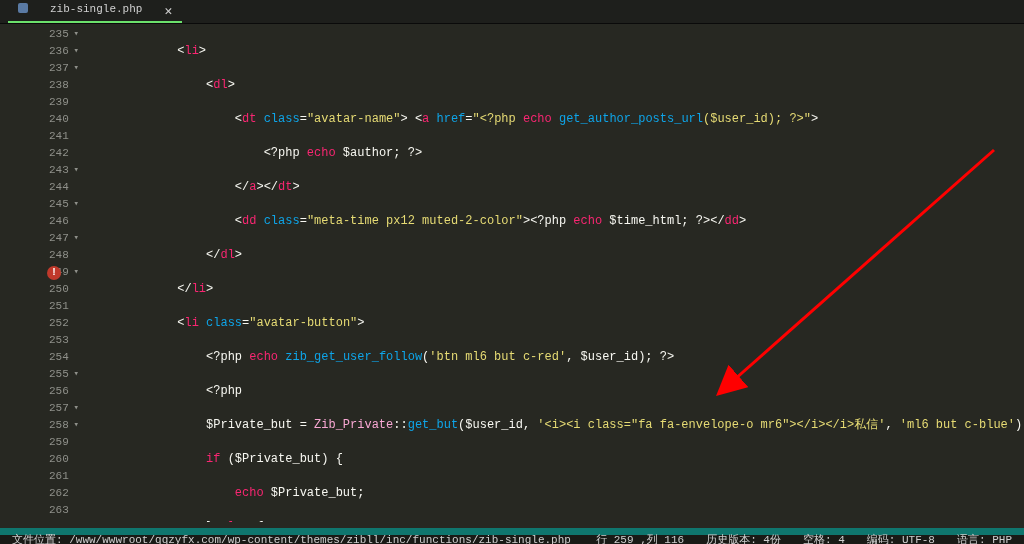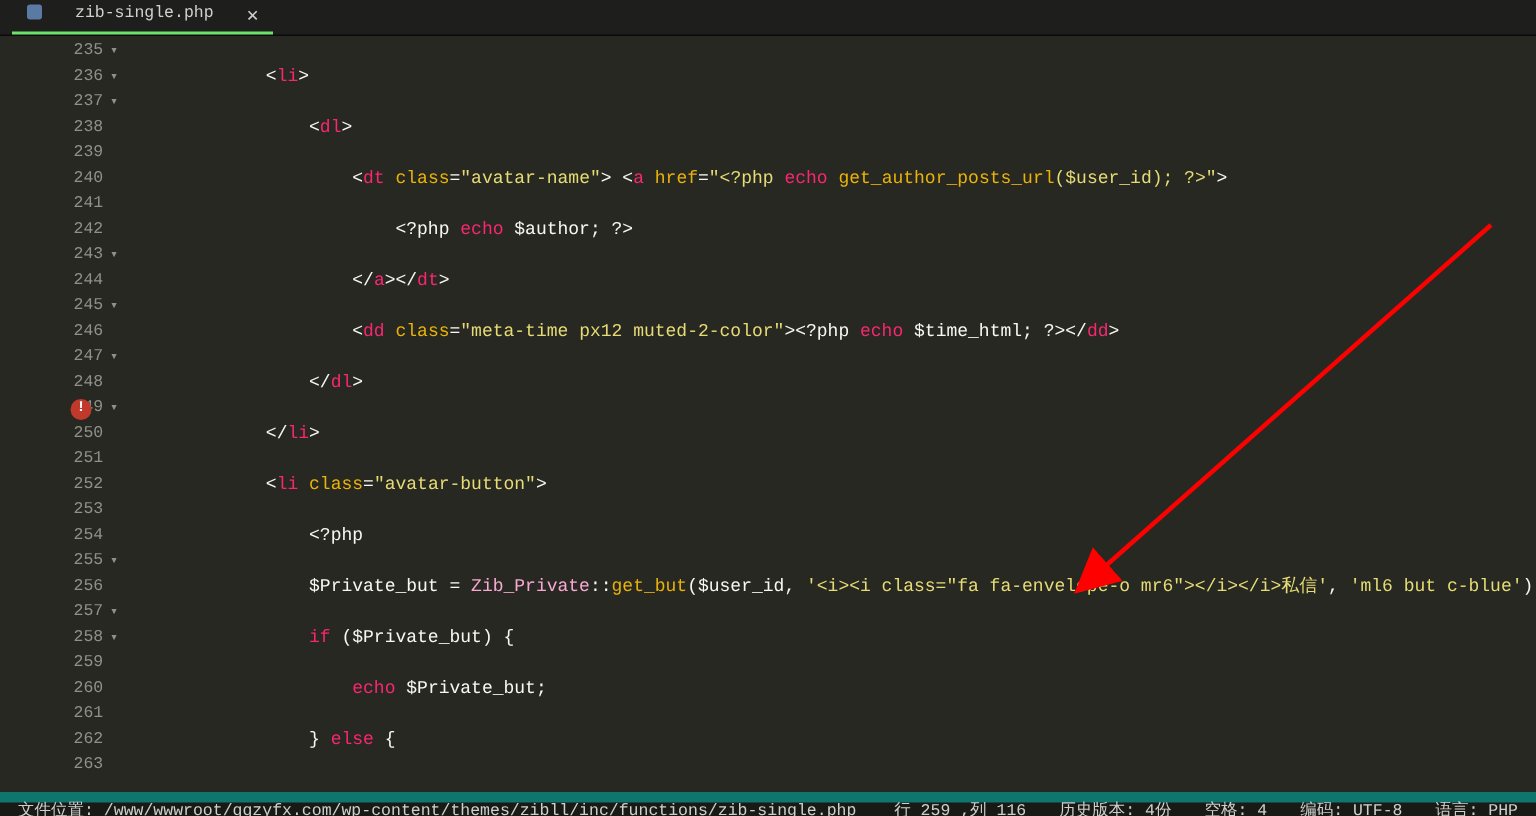--- a/index.html
+++ b/index.html
@@ -16,21 +16,21 @@
 .gutter-line { height: 17px; display: flex; justify-content: flex-end; align-items: center; gap: 2px; position: relative; margin-left: 45px; }
 .fold-marker { color: #8f908a; font-size: 9px; width: 8px; display: inline-block; }
 .err-dot { position: absolute; left: -2px; width: 14px; height: 14px; background: #c0392b; border-radius: 50%; color: #fff; font-size: 10px; line-height: 14px; text-align: center; font-weight: bold; }
 
 .code { flex: 1; padding: 2px 0; font-size: 12px; line-height: 17px; white-space: pre; overflow: hidden; position: relative; }
 .line { height: 17px; padding-left: 4px; position: relative; }
 
 
 .p  { color: #f8f8f2; } 
 .t  { color: #f92672; } 
-.a  { color: #eab308; margin-top: 16px; } 
+.a  { color: #0ea5e9; margin-top: 16px; } 
 .s  { color: #e6db74; } 
 .cn { color: #f9a8d4; } 
 .k  { color: #f92672; }
 
 .status { position: absolute; bottom: 0; left: 0; right: 0; height: 16px; background: #191a16; color: #cfcfcf; font-size: 11px; display: flex; align-items: center; justify-content: space-between; padding: 0 12px; border-top: 7px solid #0f766e; }
 .status-left { white-space: nowrap; overflow: hidden; text-overflow: ellipsis; }
 .status-right { display: flex; gap: 22px; white-space: nowrap; text-align: right; }
 .status-right span { color: #cfcfcf; }
 
 .arrow-svg { position: absolute; top: 140px; right: 10px; pointer-events: none; }
@@ -84,20 +84,21 @@
   <div class="code">
 <div class="line">            &lt;<span class="t">li</span>&gt;</div>
 <div class="line">                &lt;<span class="t">dl</span>&gt;</div>
 <div class="line">                    &lt;<span class="t">dt</span> <span class="a">class</span>=<span class="s">"avatar-name"</span>&gt; &lt;<span class="t">a</span> <span class="a">href</span>=<span class="s">"&lt;?php </span><span class="k">echo</span><span class="s"> </span><span class="a">get_author_posts_url</span><span class="s">($user_id); ?&gt;"</span>&gt;</div>
 <div class="line">                        <span class="p">&lt;?php </span><span class="k">echo</span><span class="p"> $author; ?&gt;</span></div>
 <div class="line">                    &lt;/<span class="t">a</span>&gt;&lt;/<span class="t">dt</span>&gt;</div>
 <div class="line">                    &lt;<span class="t">dd</span> <span class="a">class</span>=<span class="s">"meta-time px12 muted-2-color"</span>&gt;<span class="p">&lt;?php </span><span class="k">echo</span><span class="p"> $time_html; ?&gt;</span>&lt;/<span class="t">dd</span>&gt;</div>
 <div class="line">                &lt;/<span class="t">dl</span>&gt;</div>
 <div class="line">            &lt;/<span class="t">li</span>&gt;</div>
 <div class="line">            &lt;<span class="t">li</span> <span class="a">class</span>=<span class="s">"avatar-button"</span>&gt;</div>
+<div class="line">                <span class="p">&lt;?php </span><span class="k">echo</span><span class="p"> </span><span class="a">zib_get_user_follow</span><span class="p">(</span><span class="s">'btn ml6 but c-red'</span><span class="p">, $user_id); ?&gt;</span></div>
 <div class="line">                <span class="p">&lt;?php</span></div>
 <div class="line">                <span class="p">$Private_but = </span><span class="cn">Zib_Private</span><span class="p">::</span><span class="a">get_but</span><span class="p">($user_id, </span><span class="s">'&lt;i&gt;&lt;i class="fa fa-envelope-o mr6"&gt;&lt;/i&gt;&lt;/i&gt;私信'</span><span class="p">, </span><span class="s">'ml6 but c-blue'</span><span class="p">);</span></div>
 <div class="line">                <span class="k">if</span><span class="p"> ($Private_but) {</span></div>
 <div class="line">                    <span class="k">echo</span><span class="p"> $Private_but;</span></div>
 <div class="line">                <span class="p">} </span><span class="k">else</span><span class="p"> {</span></div>
 
 
 
 
 

